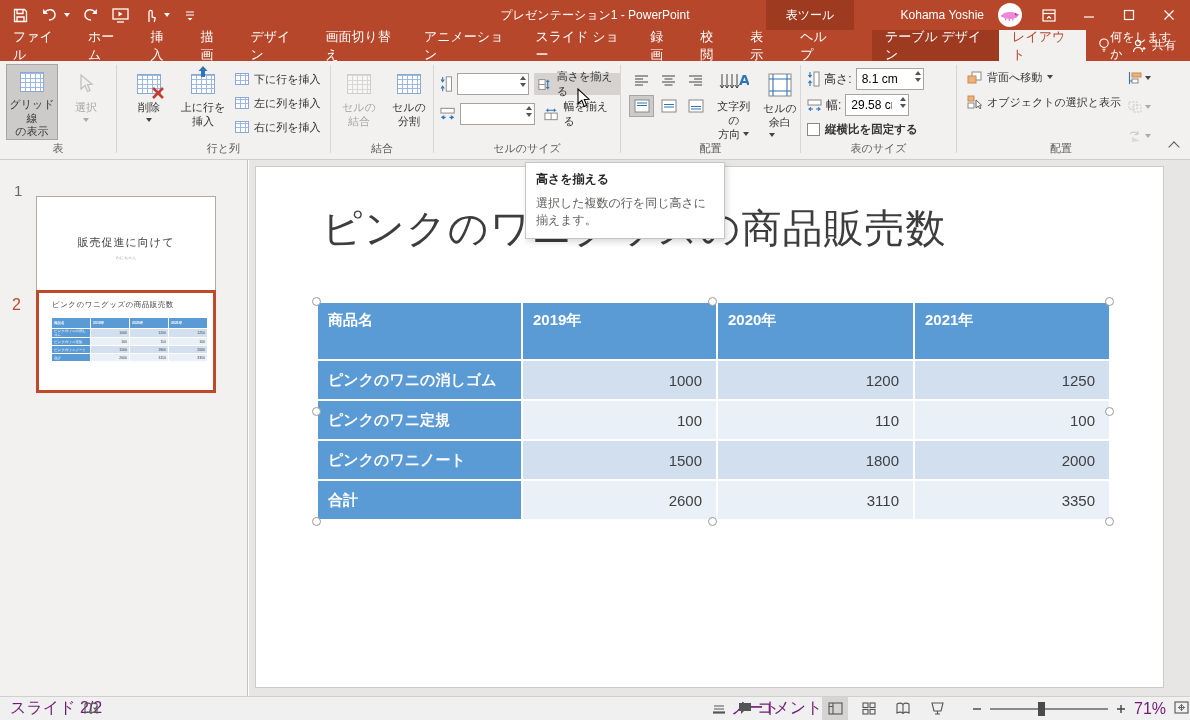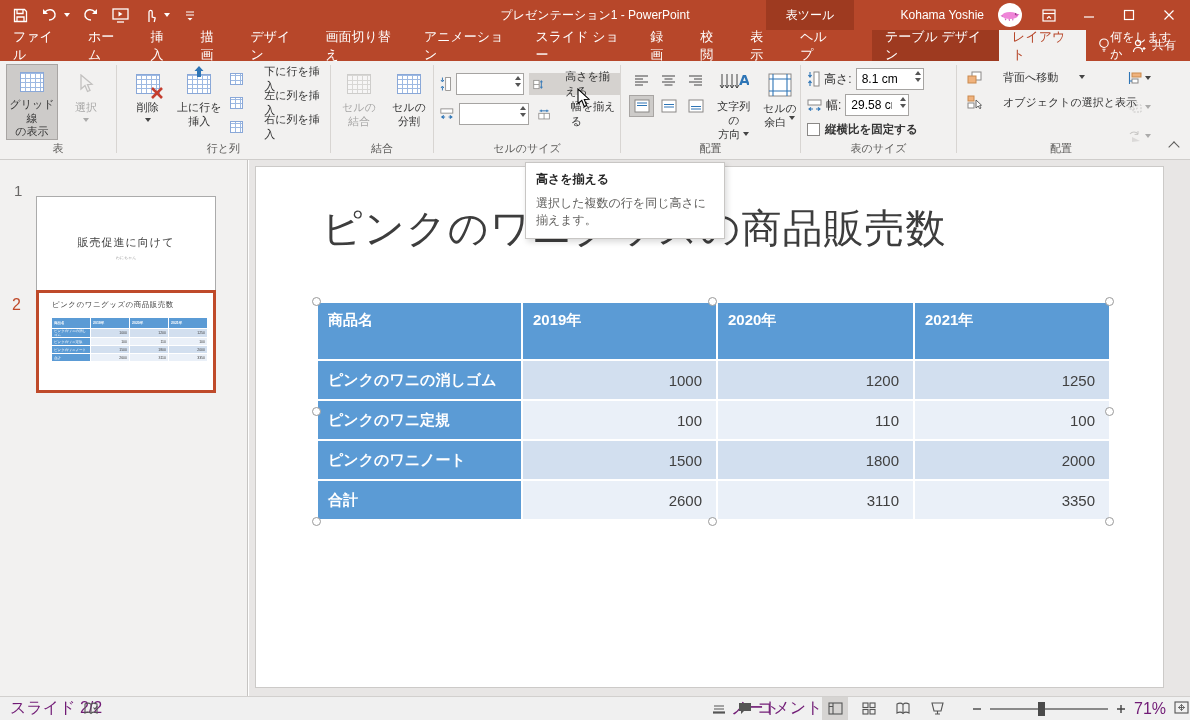--- a/index.html
+++ b/index.html
@@ -28,21 +28,21 @@
 
   
   .ribbon { position:absolute; left:0; top:61px; width:1190px; height:99px; background:#f2f1f0; border-bottom:1px solid #cfcdcb; }
   .rgroup { position:absolute; top:0; height:98px; }
   .rgroup .glabel { position:absolute; bottom:3px; left:0; right:0; text-align:center; font-size:11px; color:#5c5b59; }
   .gdiv { position:absolute; top:4px; width:1px; height:88px; background:#d8d5d2; }
   .bigbtn { display:flex; flex-direction:column; align-items:center; justify-content:flex-start; padding-top:6px; width:52px; height:76px; font-size:11px; color:#333; text-align:center; line-height:1.25; border:1px solid transparent; }
   .bigbtn .bico { height:26px; display:flex; align-items:center; justify-content:center; margin-bottom:4px; }
   .bigbtn.pressed { background:#cdcbc9; border-color:#a8a5a3; }
   .bigbtn.disabled { opacity:.4; }
-  .smallbtn { display:flex; align-items:center; gap:21px; height:22px; font-size:11px; color:#333; padding:0 4px; }
+  .smallbtn { display:flex; align-items:center; gap:5px; height:22px; font-size:11px; color:#333; padding:0 4px; }
   .smallbtn.disabled { opacity:.4; }
   .hoverbtn { background:#d5d2cf; }
   .grid-ico { border:1px solid #8aa8d8; background-color:#fff; background-image:
       repeating-linear-gradient(90deg, transparent 0 4px, #9db9e2 4px 5px),
       repeating-linear-gradient(0deg, transparent 0 3.5px, #9db9e2 3.5px 4.5px); }
   .g-big { width:24px; height:20px; }
   .g-sm { width:14px; height:12px; }
   .spin { width:78px; height:22px; background:#fff; border:1px solid #a6a4a2; position:relative; font-size:12px; padding:0 16px 0 5px; color:#222; }
   .spin input { width:100%; height:100%; border:0; outline:0; font:inherit; background:transparent; }
   .spin .updn { position:absolute; right:2px; top:2px; display:flex; flex-direction:column; gap:3px; align-items:center; }
@@ -407,21 +407,21 @@
           </span>
       </div>
       <div class="bigbtn" style="width:52px">
         <span class="bico">
           <svg width="24" height="24" viewBox="0 0 24 24">
               <rect x="1" y="1" width="22" height="22" fill="#fff" stroke="#8a8886"></rect>
               <path d="M5 1 v22 M19 1 v22 M1 6 h22 M1 18 h22" stroke="#2e75b6" stroke-width="1.1"></path>
             </svg>
         </span>
         <span>セルの</span>
-        <span style="display:flex; align-items:flex-start; gap:3px;">
+        <span style="display:flex; align-items:flex-start; gap:3px;flex-direction:column;">
             <span>余白 </span>
             <span class="caret dark"></span>
           </span>
       </div>
     </div>
     <div class="glabel">配置</div>
   </div>
   <div class="gdiv" style="left:800px"></div>
 
   <div class="rgroup" style="left:801px; width:155px;">

